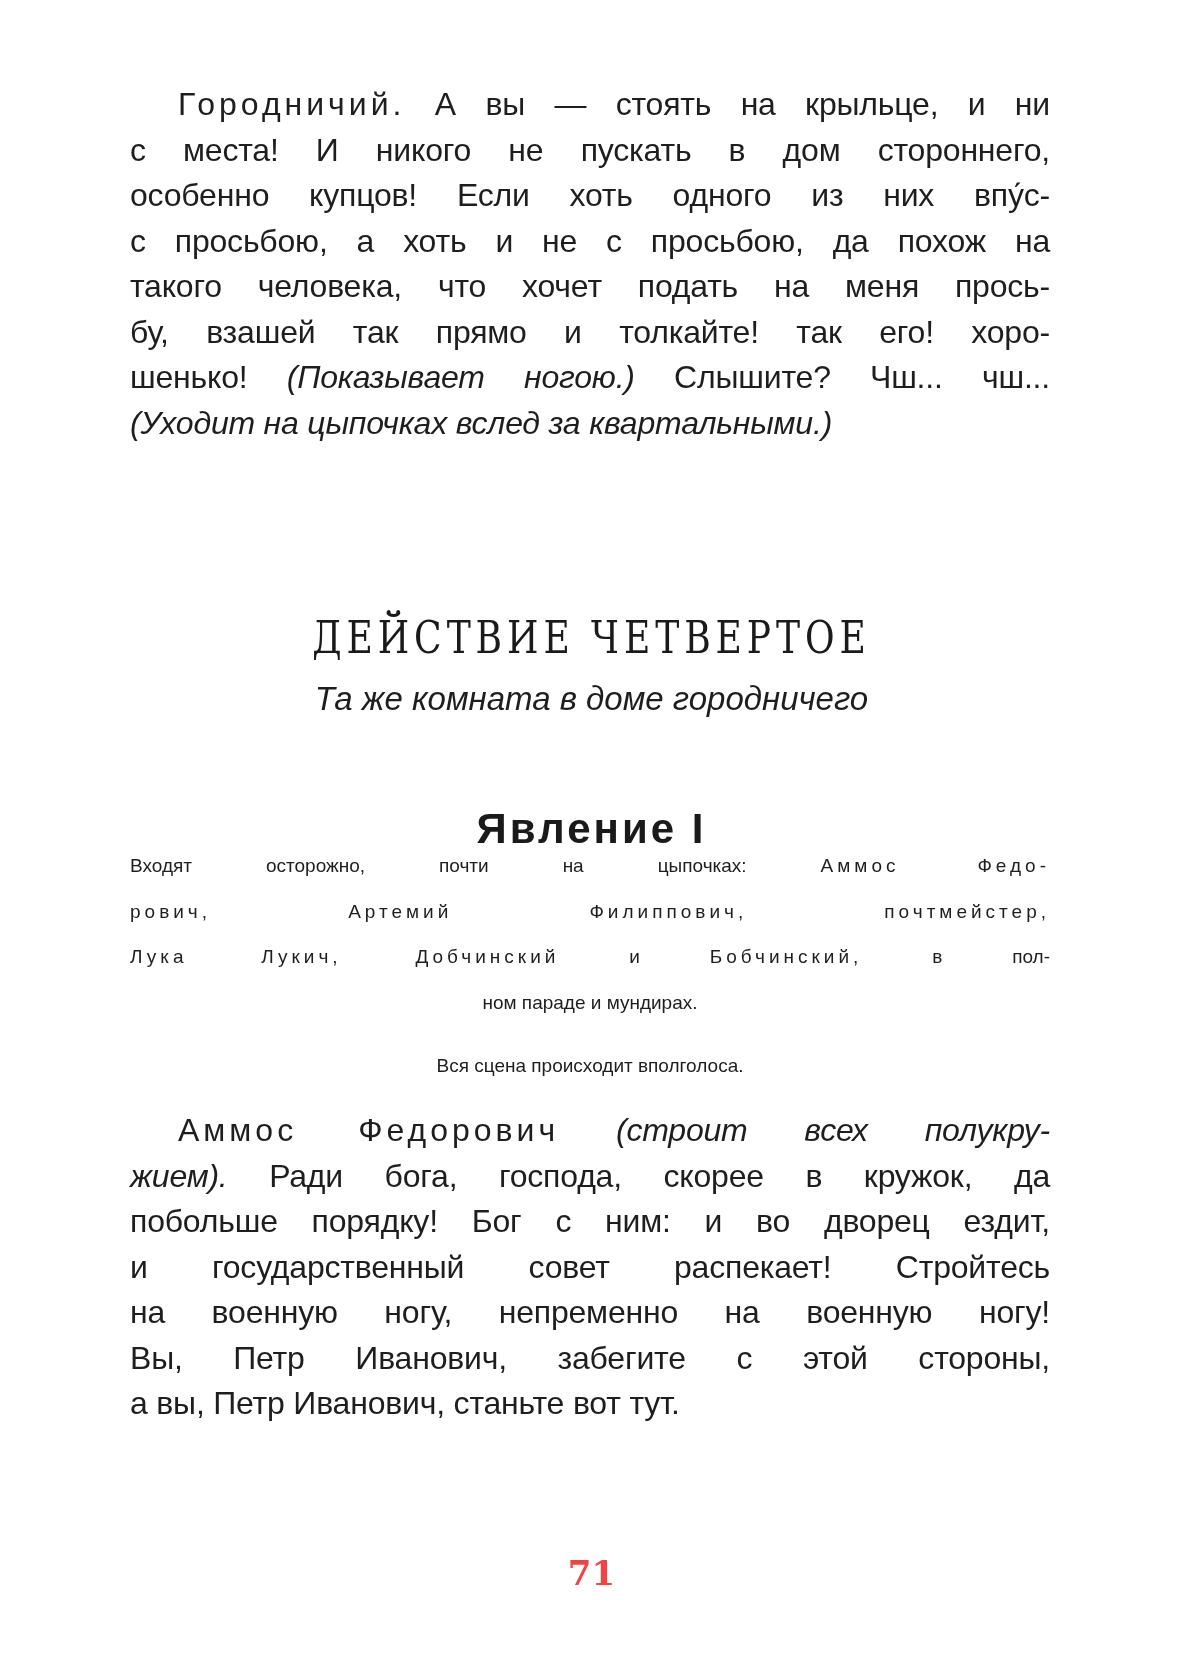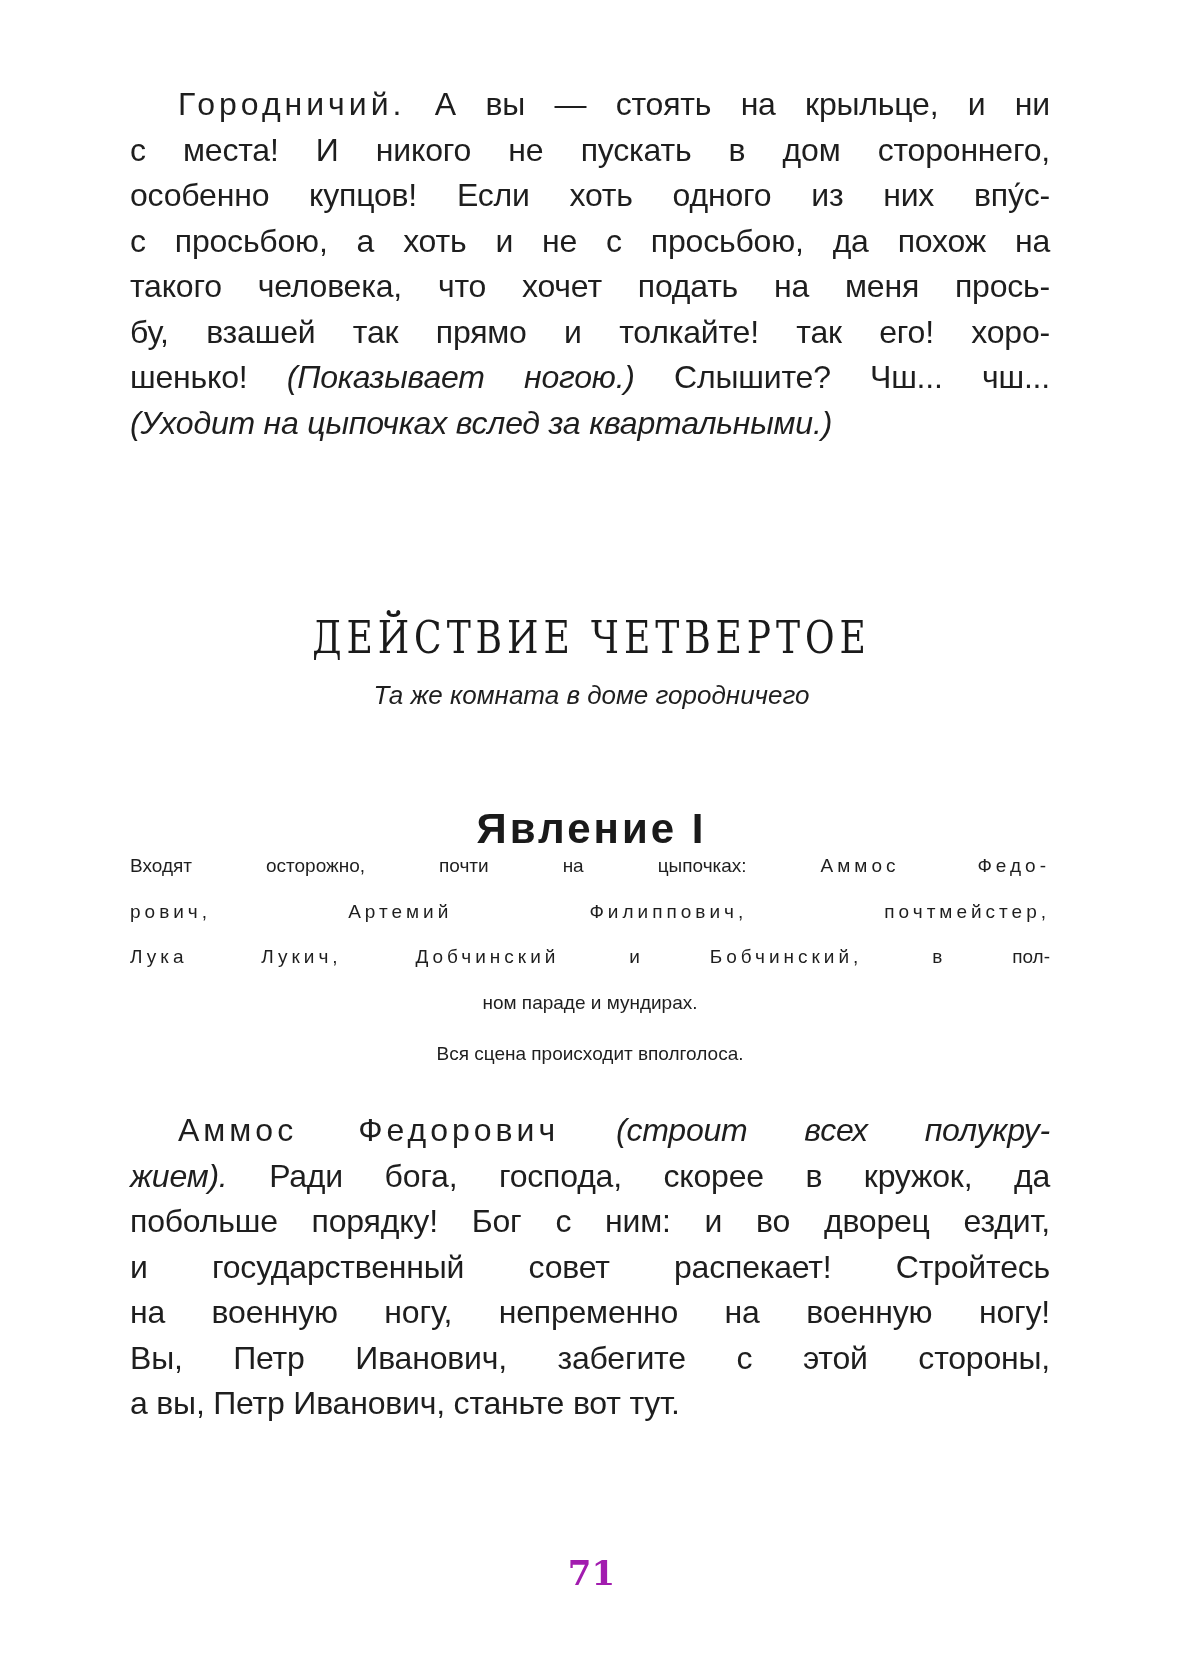--- a/index.html
+++ b/index.html
@@ -19,33 +19,33 @@
     .it { font-style: italic; }
     .indent { padding-left: 48px; }
 
     .act-title {
       position: absolute; left: 0; width: 1183px; top: 612px; text-align: center;
       font-family: "DejaVu Serif", serif; font-size: 44px; letter-spacing: 6px;
       transform: scaleX(0.82); transform-origin: center; color: #1a1a1a;
     }
     .act-sub {
       position: absolute; left: 0; width: 1183px; top: 680px; text-align: center;
-      font-family: "Liberation Sans", sans-serif; font-style: italic; font-size: 26px; color: #1e1e1e;
+      font-family: "Liberation Sans", sans-serif; font-style: italic; font-size: 33px; color: #1e1e1e;
     }
     .scene-title {
       position: absolute; left: 0; width: 1183px; top: 805px; text-align: center;
       font-family: Liberation Sans, sans-serif; font-weight: bold; font-size: 42px; letter-spacing: 3px; color: #1a1a1a;
     }
     .stage {
       position: absolute; left: 130px; width: 920px;
       font-family: "Liberation Sans", sans-serif; font-size: 19px; line-height: 45px; color: #1e1e1e;
     }
     .page-number {
       position: absolute; left: 0; width: 1183px; top: 1553px; text-align: center;
-      font-family: "DejaVu Serif", serif; font-weight: bold; font-size: 34px; color: #a21caf;
+      font-family: "DejaVu Serif", serif; font-weight: bold; font-size: 34px; color: #ef4444;
     }
   </style>
 </head>
 <body>
 
 <div class="page">
 
   <div class="text-block" style="top:82px;">
     <span class="line indent"><span class="spaced">Городничий.</span><span> А вы — стоять на крыльце, и ни</span></span>
     <span class="line">с места! И никого не пускать в дом стороннего,</span>
@@ -60,21 +60,21 @@
   <div class="act-title">ДЕЙСТВИЕ ЧЕТВЕРТОЕ</div>
   <div class="act-sub">Та же комната в доме городничего</div>
 
   <div class="scene-title">Явление I</div>
 
   <div class="stage" style="top:843px;">
     <span class="line"><span>Входят осторожно, почти на цыпочках: </span><span class="spaced">Аммос Федо-</span></span>
     <span class="line spaced">рович, Артемий Филиппович, почтмейстер,</span>
     <span class="line"><span class="spaced">Лука Лукич, Добчинский</span><span> и </span><span class="spaced">Бобчинский,</span><span> в пол-</span></span>
     <span class="line center">ном параде и мундирах.</span>
-    <span class="line center" style="margin-top:6px;">Вся сцена происходит вполголоса.</span>
+    <span class="line center" style="margin-top:18px;">Вся сцена происходит вполголоса.</span>
   </div>
 
   <div class="text-block" style="top:1108px;">
     <span class="line indent"><span class="spaced">Аммос Федорович</span><span class="it"> (строит всех полукру-</span></span>
     <span class="line"><span class="it">жием).</span><span> Ради бога, господа, скорее в кружок, да</span></span>
     <span class="line">побольше порядку! Бог с ним: и во дворец ездит,</span>
     <span class="line">и государственный совет распекает! Стройтесь</span>
     <span class="line">на военную ногу, непременно на военную ногу!</span>
     <span class="line">Вы, Петр Иванович, забегите с этой стороны,</span>
     <span class="line last">а вы, Петр Иванович, станьте вот тут.</span>

